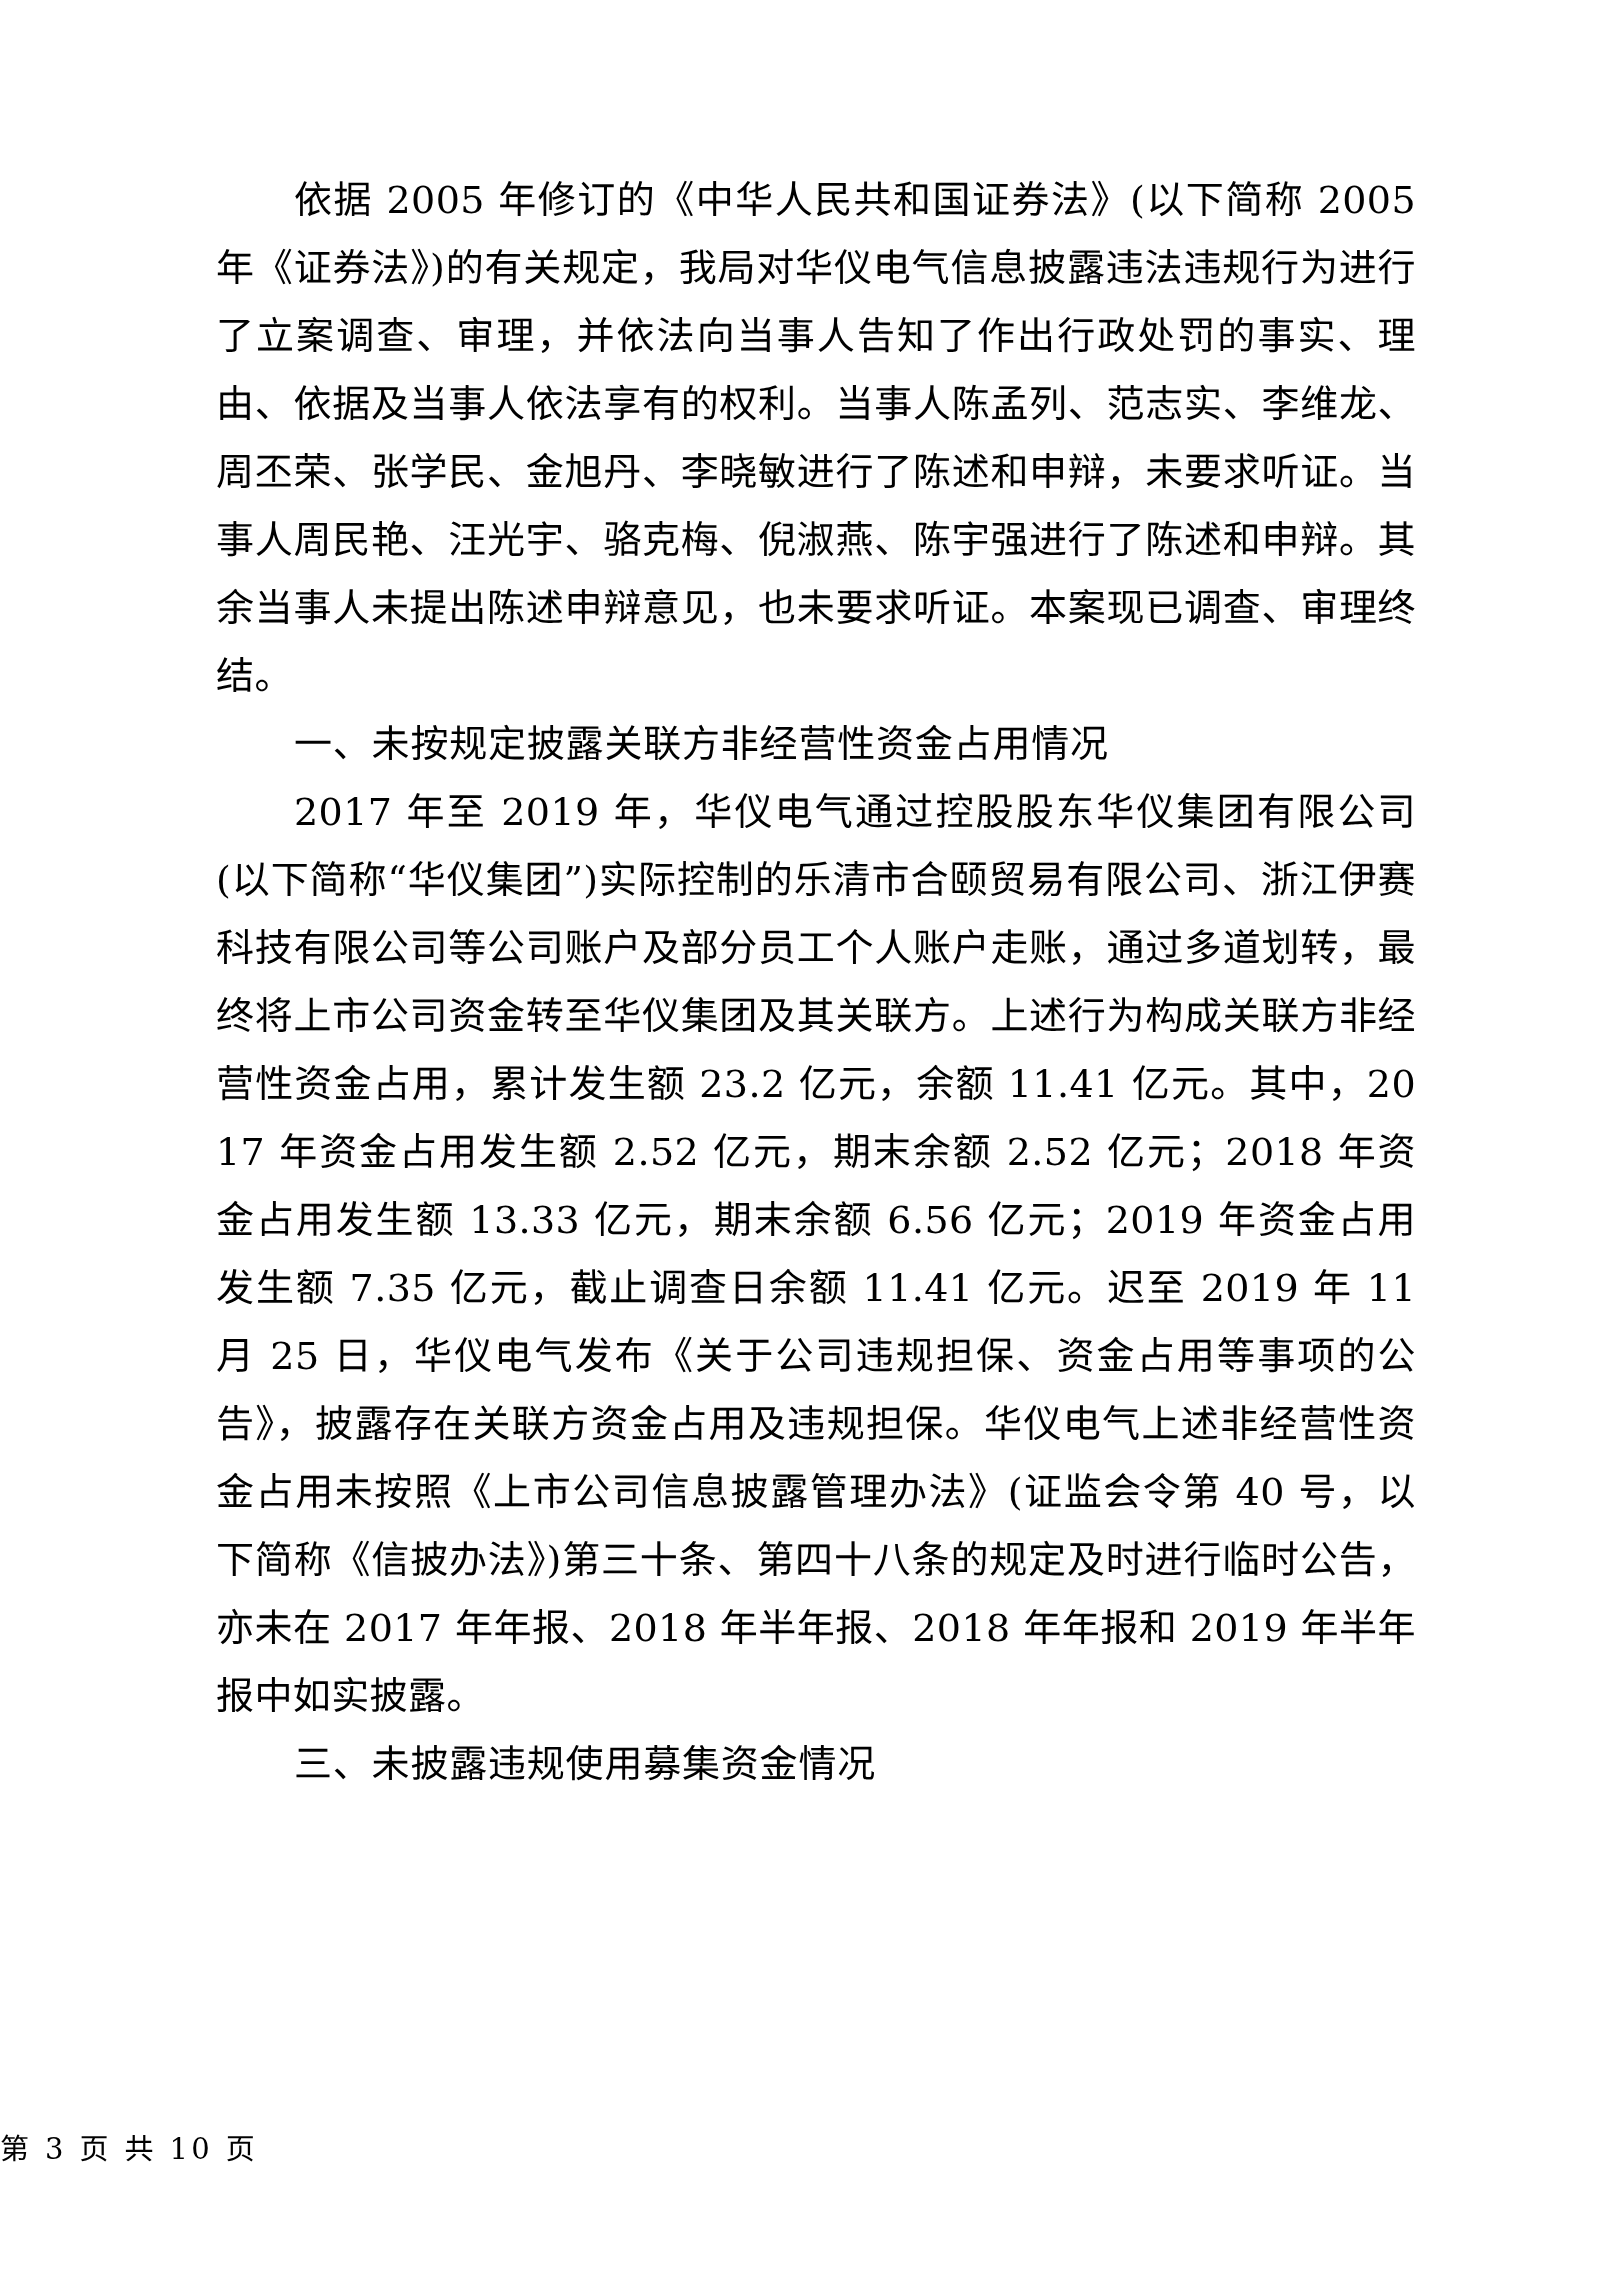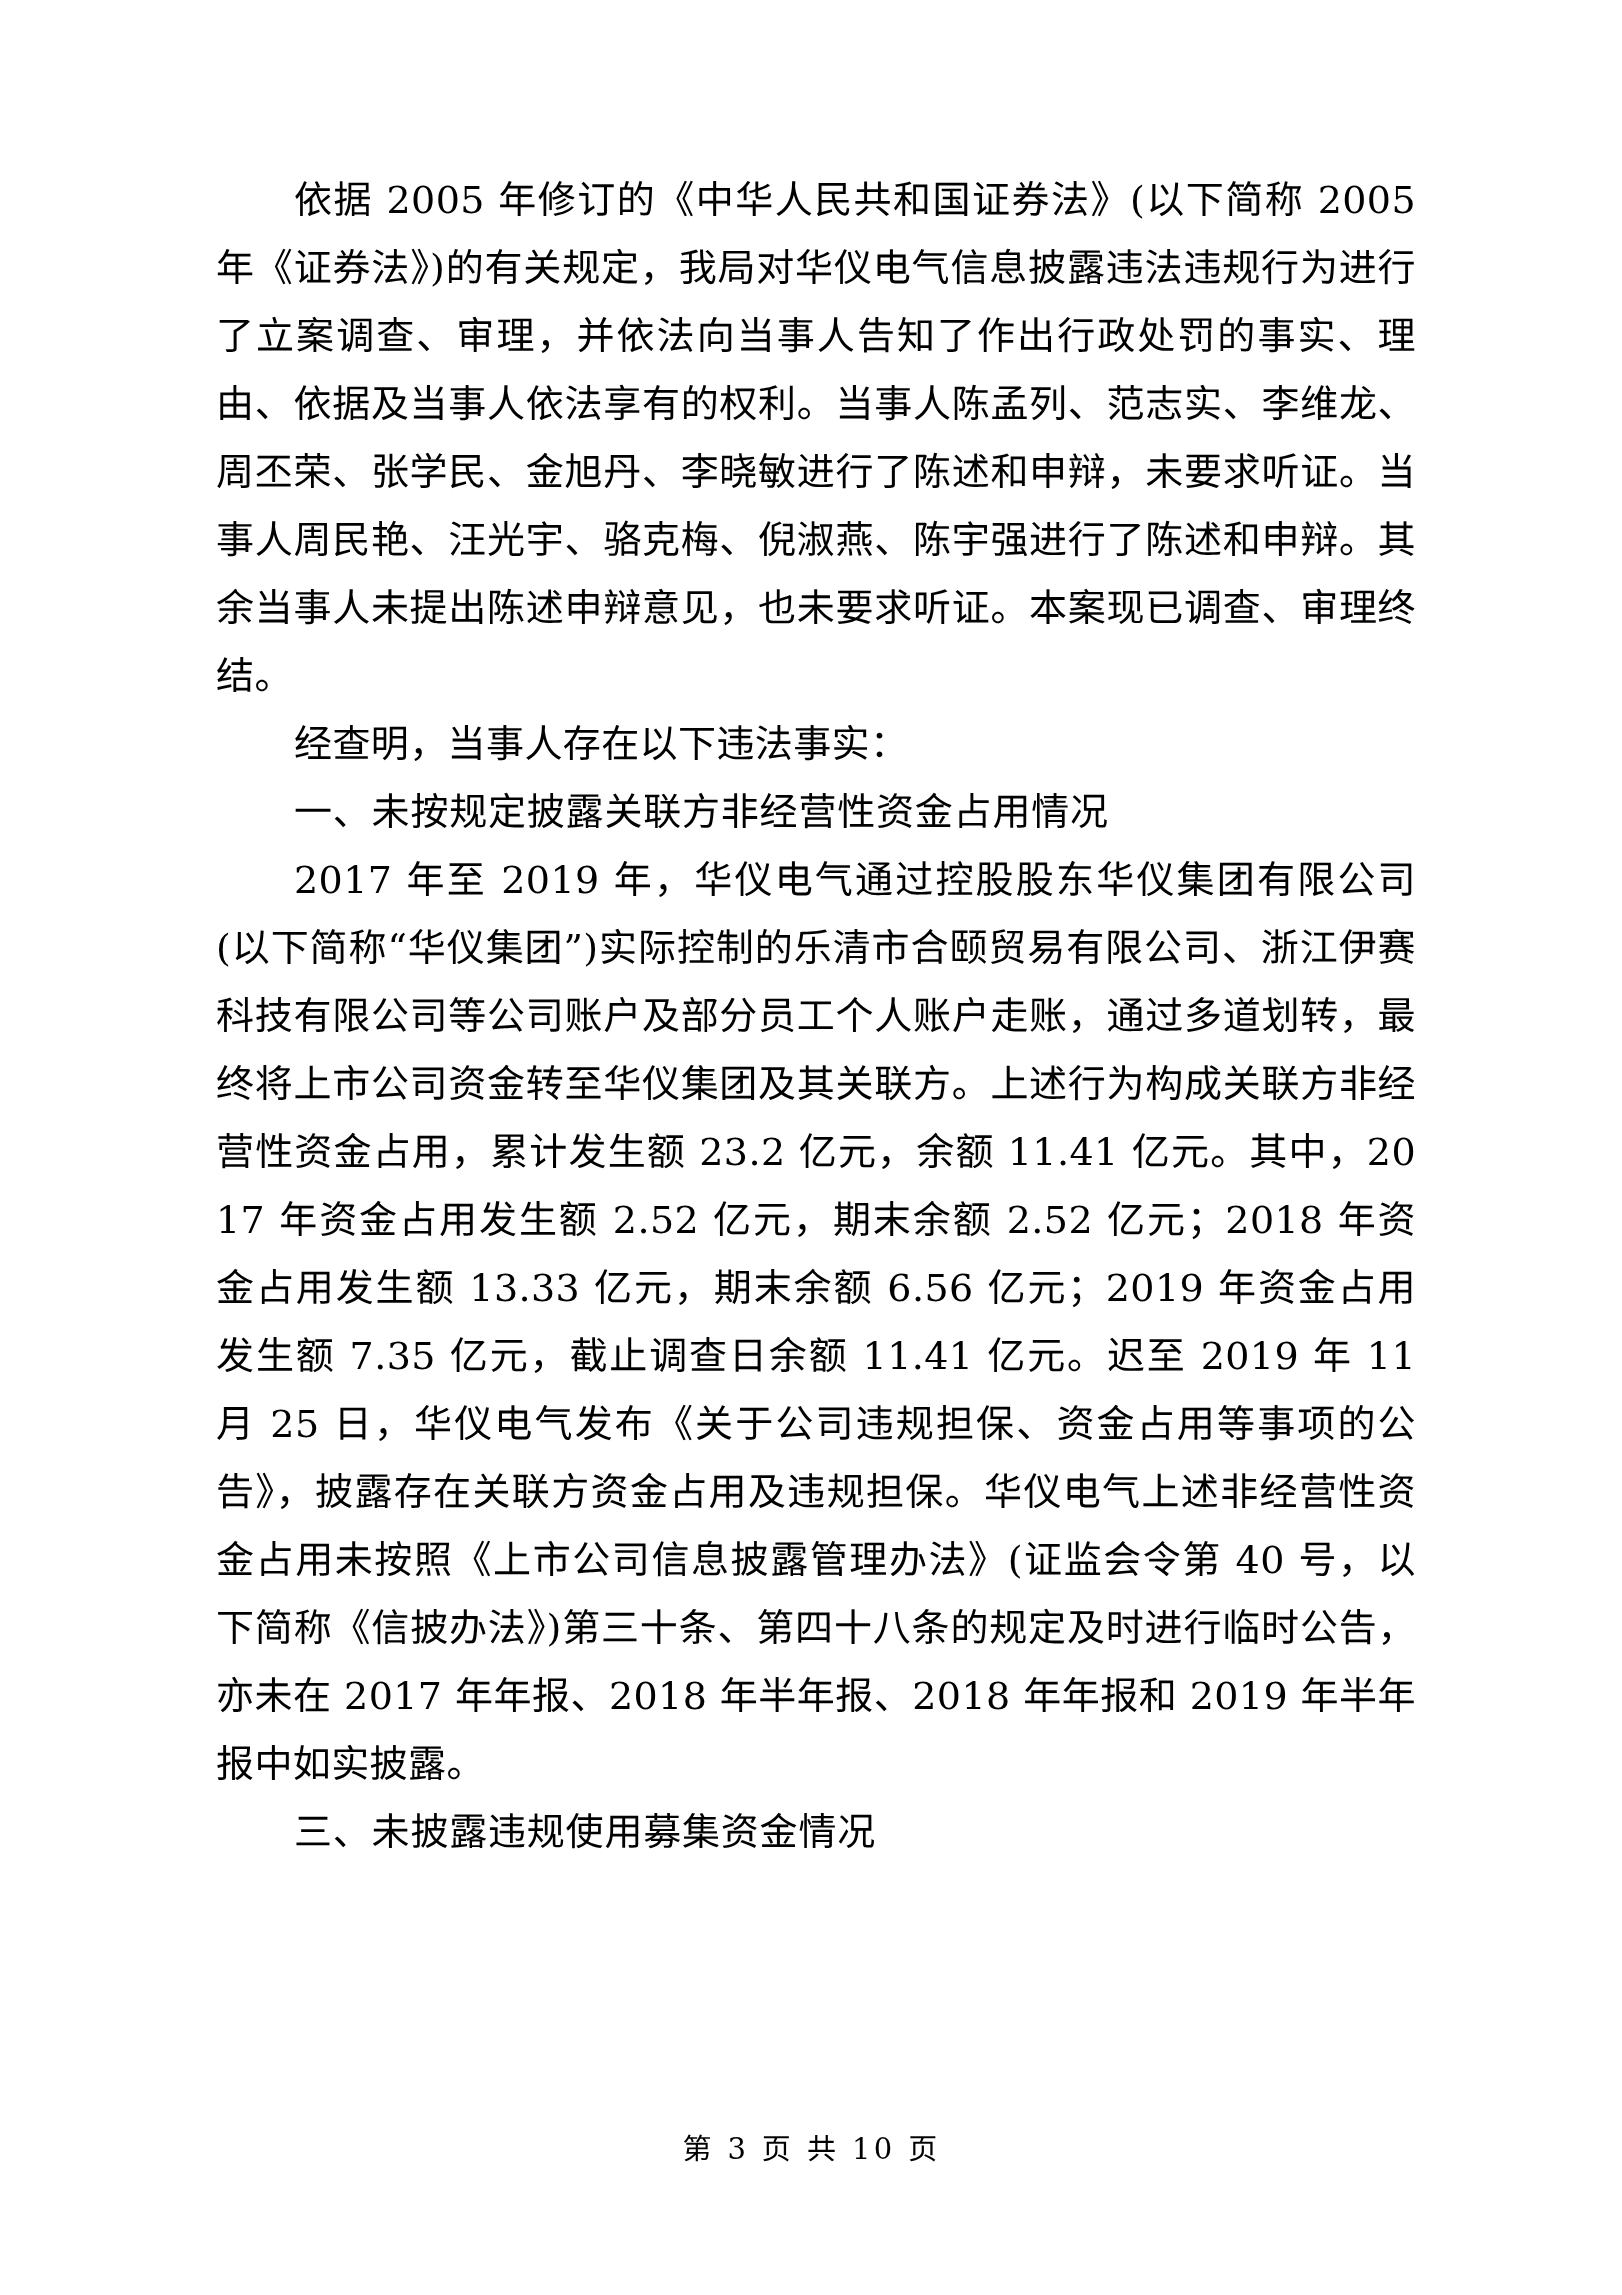--- a/index.html
+++ b/index.html
@@ -48,37 +48,35 @@
     text-indent: 78px;
     letter-spacing: 0.8px;
     margin: 0;
     font-family: "DejaVu Sans", "Liberation Sans", sans-serif;
   }
   .footer {
     position: absolute;
     left: 0;
     right: 0;
     top: 2128px;
-    text-align: center;
     font-size: 29px;
     line-height: 42px;
     letter-spacing: 3.4px;
     font-family: "DejaVu Serif", "Liberation Serif", serif;
   }
 </style>
 </head>
 <body>
 
 <div class="page">
 
   <div class="content">
 
     <p class="para">依据 2005 年修订的《中华人民共和国证券法》(以下简称 2005 年《证券法》)的有关规定，我局对华仪电气信息披露违法违规行为进行了立案调查、审理，并依法向当事人告知了作出行政处罚的事实、理由、依据及当事人依法享有的权利。当事人陈孟列、范志实、李维龙、周丕荣、张学民、金旭丹、李晓敏进行了陈述和申辩，未要求听证。当事人周民艳、汪光宇、骆克梅、倪淑燕、陈宇强进行了陈述和申辩。其余当事人未提出陈述申辩意见，也未要求听证。本案现已调查、审理终结。</p>
 
-    <p class="para">经查明，当事人存在以下违法事实：</p>
 
     <h2 class="heading">一、未按规定披露关联方非经营性资金占用情况</h2>
 
     <p class="para">2017 年至 2019 年，华仪电气通过控股股东华仪集团有限公司(以下简称“华仪集团”)实际控制的乐清市合颐贸易有限公司、浙江伊赛科技有限公司等公司账户及部分员工个人账户走账，通过多道划转，最终将上市公司资金转至华仪集团及其关联方。上述行为构成关联方非经营性资金占用，累计发生额 23.2 亿元，余额 11.41 亿元。其中，2017 年资金占用发生额 2.52 亿元，期末余额 2.52 亿元；2018 年资金占用发生额 13.33 亿元，期末余额 6.56 亿元；2019 年资金占用发生额 7.35 亿元，截止调查日余额 11.41 亿元。迟至 2019 年 11 月 25 日，华仪电气发布《关于公司违规担保、资金占用等事项的公告》，披露存在关联方资金占用及违规担保。华仪电气上述非经营性资金占用未按照《上市公司信息披露管理办法》(证监会令第 40 号，以下简称《信披办法》)第三十条、第四十八条的规定及时进行临时公告，亦未在 2017 年年报、2018 年半年报、2018 年年报和 2019 年半年报中如实披露。</p>
 
 
 
     <h2 class="heading">三、未披露违规使用募集资金情况</h2>
 
   </div>

